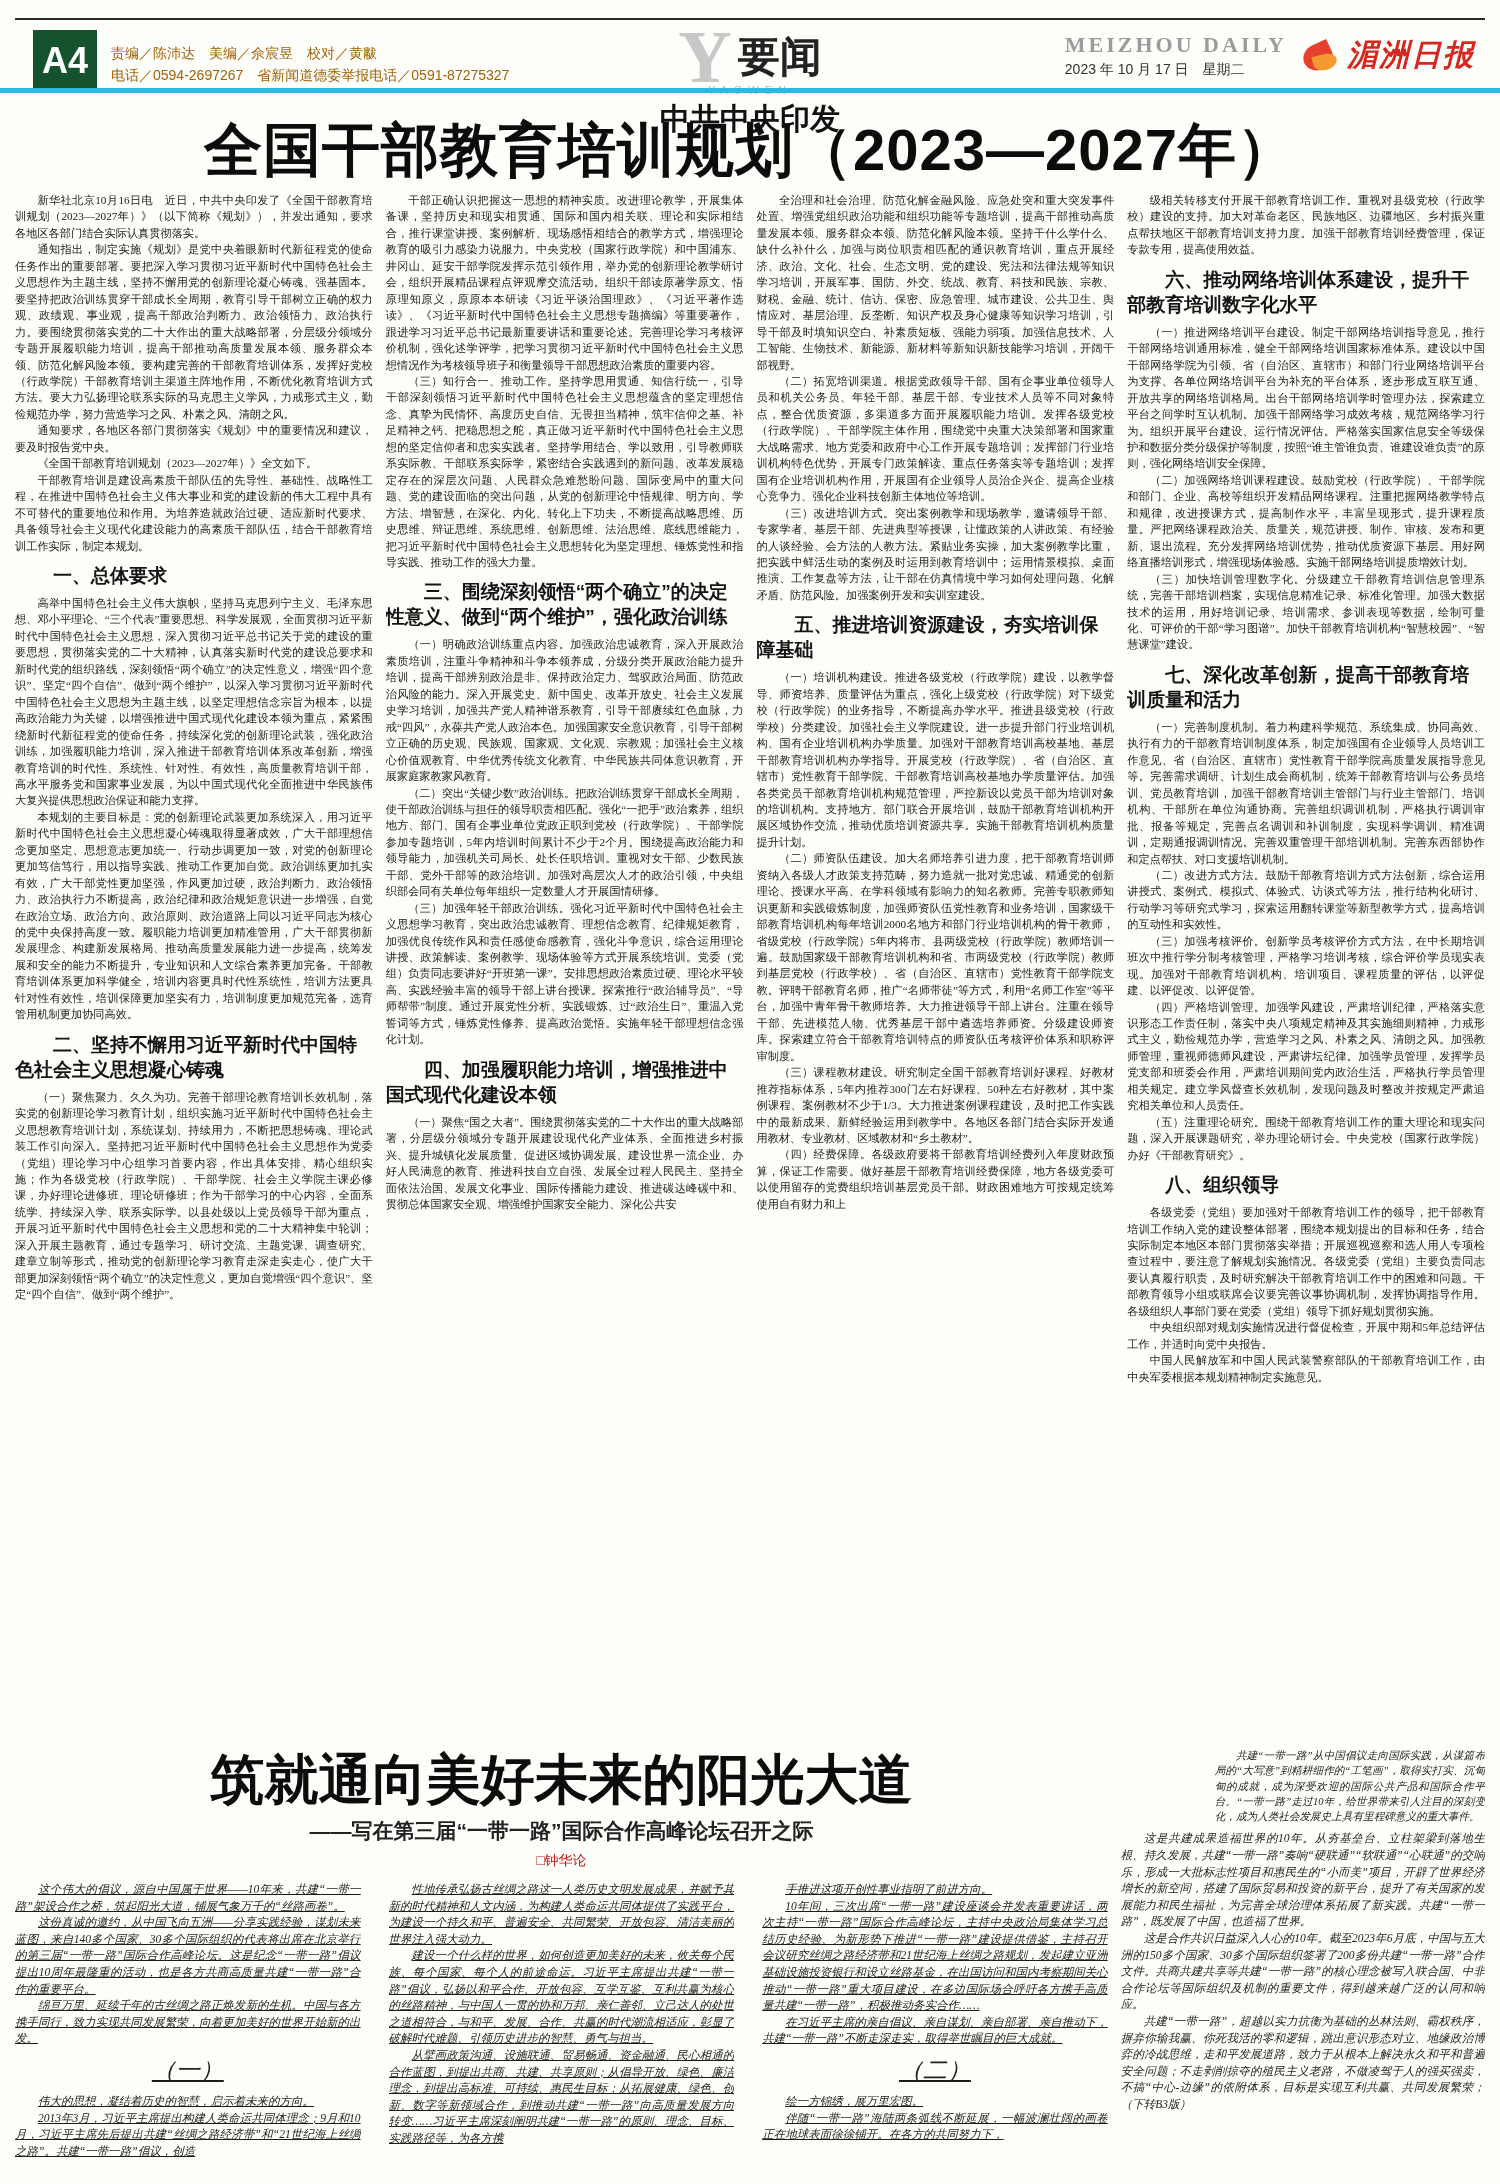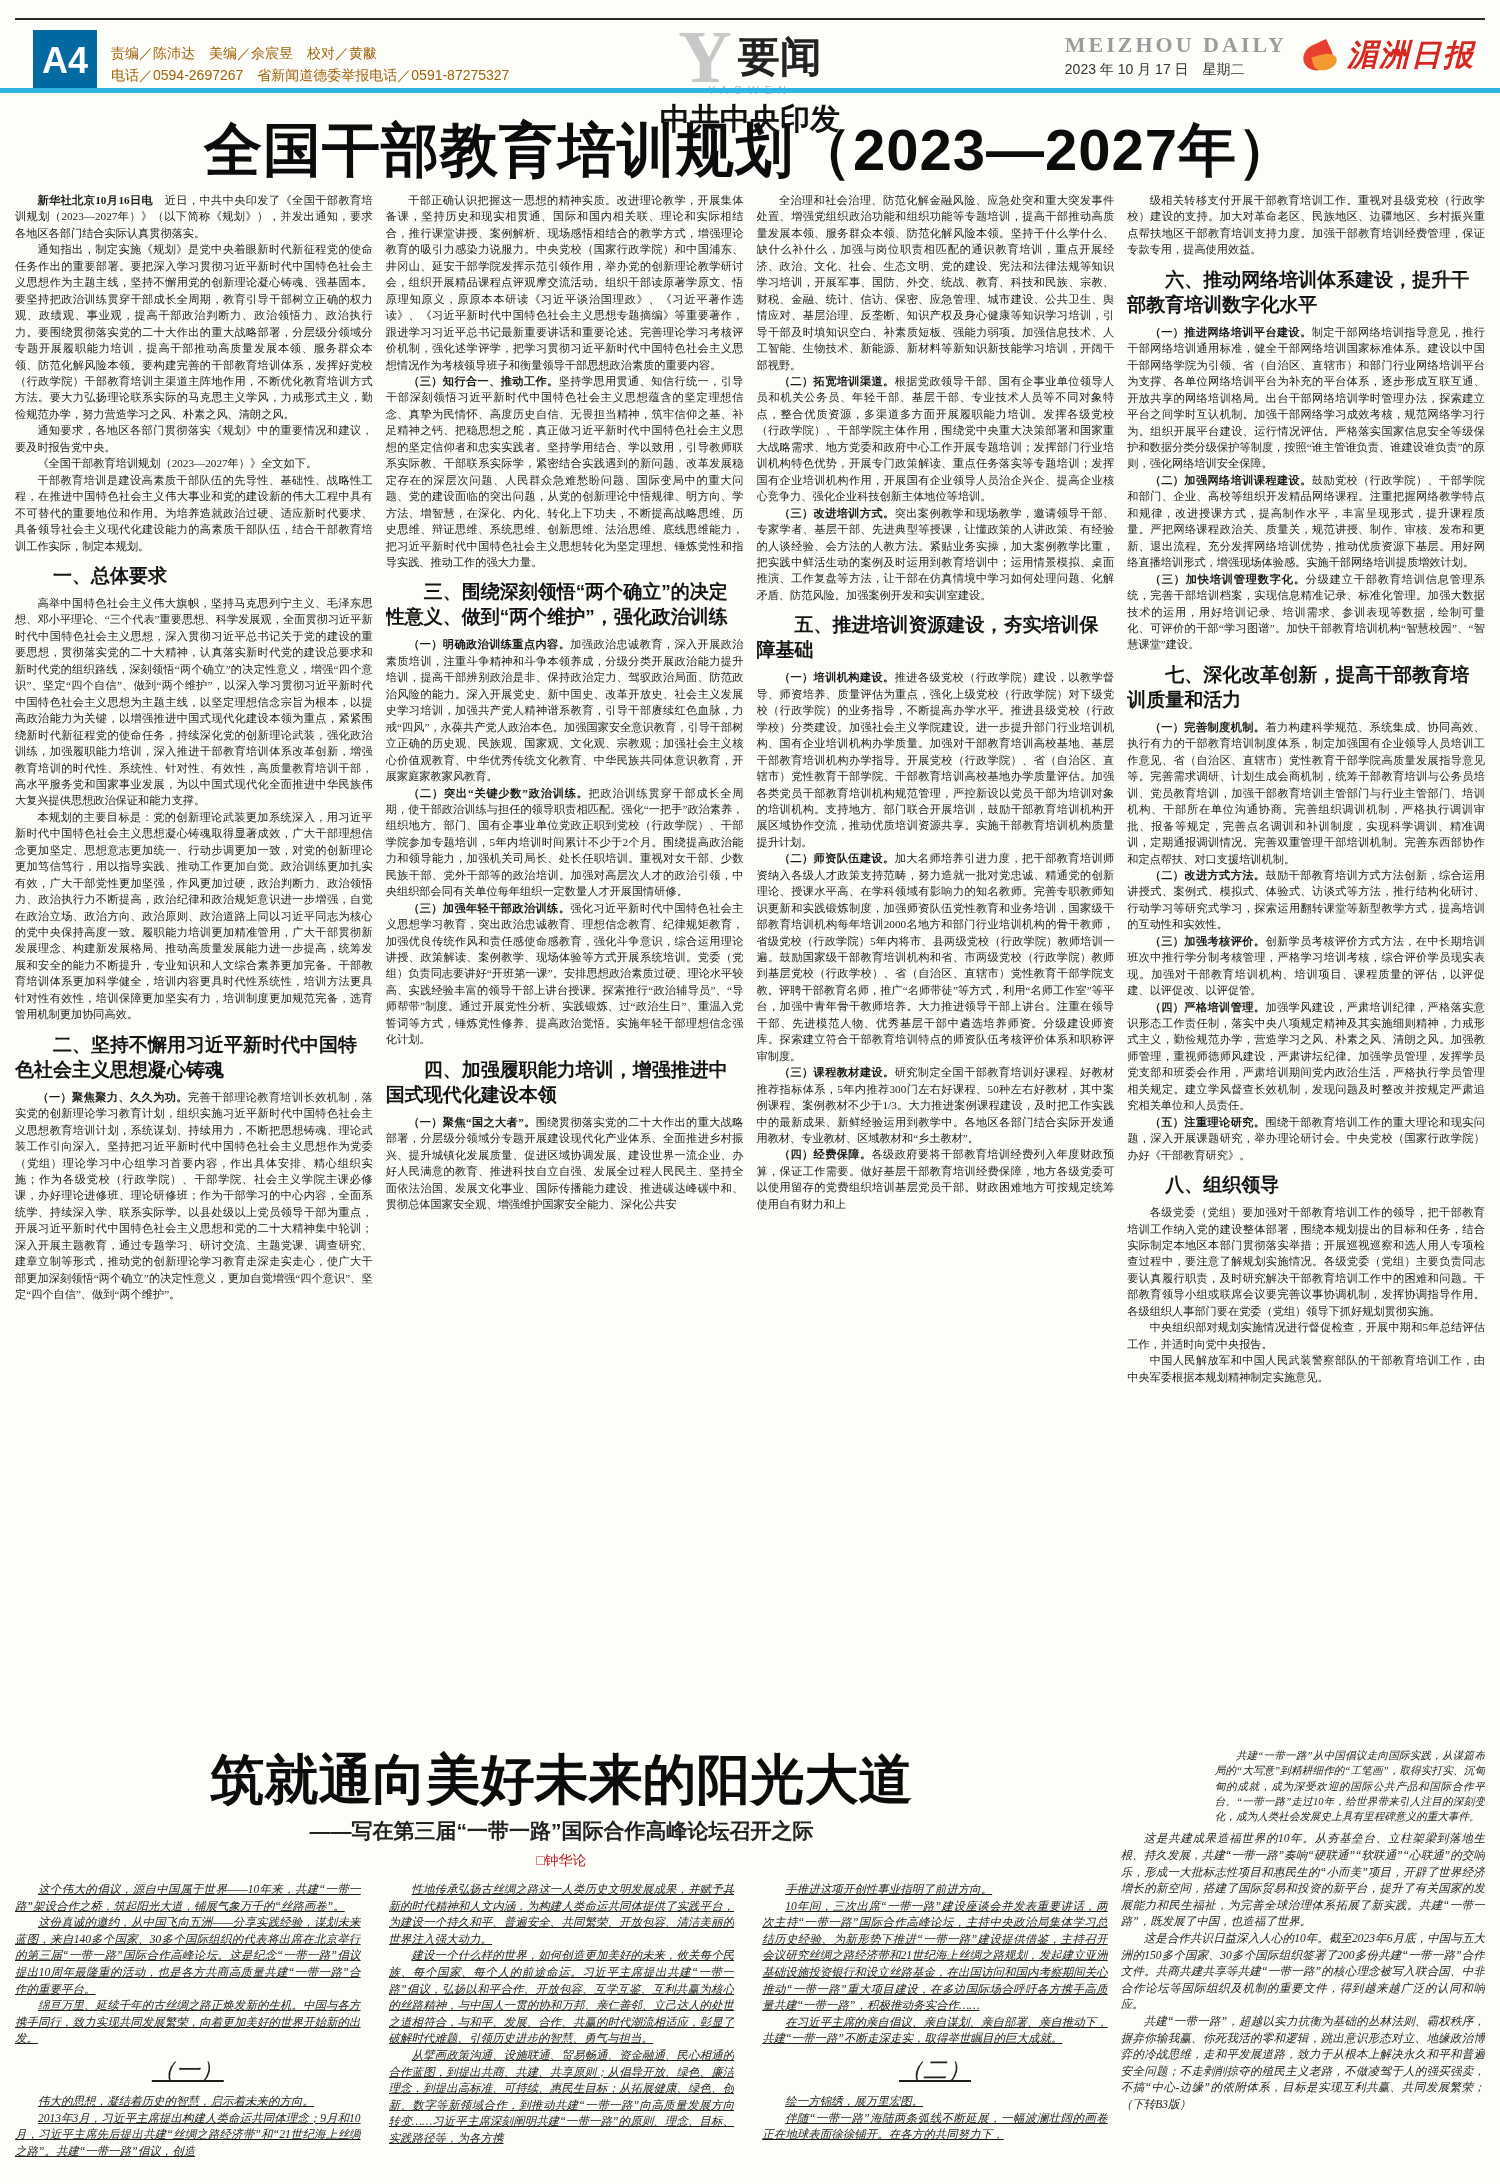--- a/index.html
+++ b/index.html
@@ -3,21 +3,21 @@
 <meta charset="utf-8">
 <style>
   html,body{margin:0;padding:0;}
   body{
     width:1500px;height:2184px;position:relative;overflow:hidden;
     background:#fdfdfa;color:#1b1b1b;
     font-family:"Liberation Serif","DejaVu Serif",serif;
   }
   
   .header{position:absolute;left:15px;right:15px;top:18px;height:68px;border-top:2px solid #2a2a2a;}
-  .pagebox{position:absolute;left:18px;top:10px;width:64px;height:62px;background:#0369a1;color:#fff;
+  .pagebox{position:absolute;left:18px;top:10px;width:64px;height:62px;background:#14532d;color:#fff;
     display:flex;align-items:center;justify-content:center;font:bold 36px "Liberation Sans",sans-serif;}
   .credits{position:absolute;left:96px;top:22px;font:14px/1.6 "Liberation Sans",sans-serif;color:#a16207;}
   .section-block{position:absolute;left:50%;top:2px;transform:translateX(-50%);text-align:center;white-space:nowrap;}
   .big-y{font:bold 74px/70px "Liberation Serif",serif;color:#c8c8c8;vertical-align:middle;}
   .section-zh{font:900 42px "Liberation Sans",sans-serif;color:#222;vertical-align:middle;margin-left:6px;}
   .pinyin{font:11px "Liberation Sans",sans-serif;color:#b5b5b5;letter-spacing:6px;margin-top:-8px;}
   .masthead{position:absolute;right:10px;top:12px;display:flex;align-items:center;gap:14px;}
   .m-left{text-align:left;}
   .paper-en{font:bold 22px "Liberation Serif",serif;color:#9b9b9b;letter-spacing:3px;}
   .paper-date{font:14px "Liberation Sans",sans-serif;color:#333;margin-top:3px;}
@@ -29,21 +29,21 @@
   .logo-zh{font:bold 30px "DejaVu Serif",serif;color:#d7261d;font-style:italic;letter-spacing:2px;}
   .cyanbar{position:absolute;left:0;right:0;top:88px;height:5px;background:#2fb7e4;}
   
   .kicker{position:absolute;left:0;right:0;top:99px;text-align:center;
     font:bold 30px "Liberation Sans",sans-serif;color:#111;}
   .main-title{position:absolute;left:0;right:0;top:117px;text-align:center;
     font:900 58px/66px "Liberation Sans",sans-serif;color:#0c0c0c;letter-spacing:1px;}
   .a1-cols{position:absolute;left:15px;right:15px;top:192px;height:1516px;display:flex;gap:13px;overflow:hidden;}
   .a1-col{flex:1 1 0;overflow:hidden;}
   .a1-col p{margin:0;font-size:11.2px;line-height:16.45px;text-align:justify;text-indent:2em;color:#1b1b1b;}
-  .a1-col p b{font-weight:bold;}
+  .a1-col p b{font-weight:normal;}
   .a1-col .sec-h{font:bold 19px/25px "Liberation Sans",sans-serif;color:#141414;margin:9px 0 7px;text-indent:2em;text-align:left;}
   
   .a2{position:absolute;left:15px;right:15px;top:1712px;bottom:0;display:flex;gap:13px;overflow:hidden;margin-top:36px;}
   .a2-left{flex:3 1 0;display:flex;flex-direction:column;}
   .a2-headblock{text-align:center;}
   .a2-title{font:900 54px/58px "Liberation Sans",sans-serif;color:#0c0c0c;margin-top:2px;}
   .a2-sub{font:bold 21px "Liberation Sans",sans-serif;color:#222;margin-top:9px;}
   .a2-byline{font:14px "Liberation Sans",sans-serif;color:#b91c1c;margin-top:7px;text-align:center;}
   .a2-body-cols{display:flex;gap:28px;margin-top:11px;flex:1;overflow:hidden;text-decoration:underline;}
   .a2-col{flex:1 1 0;overflow:hidden;}

